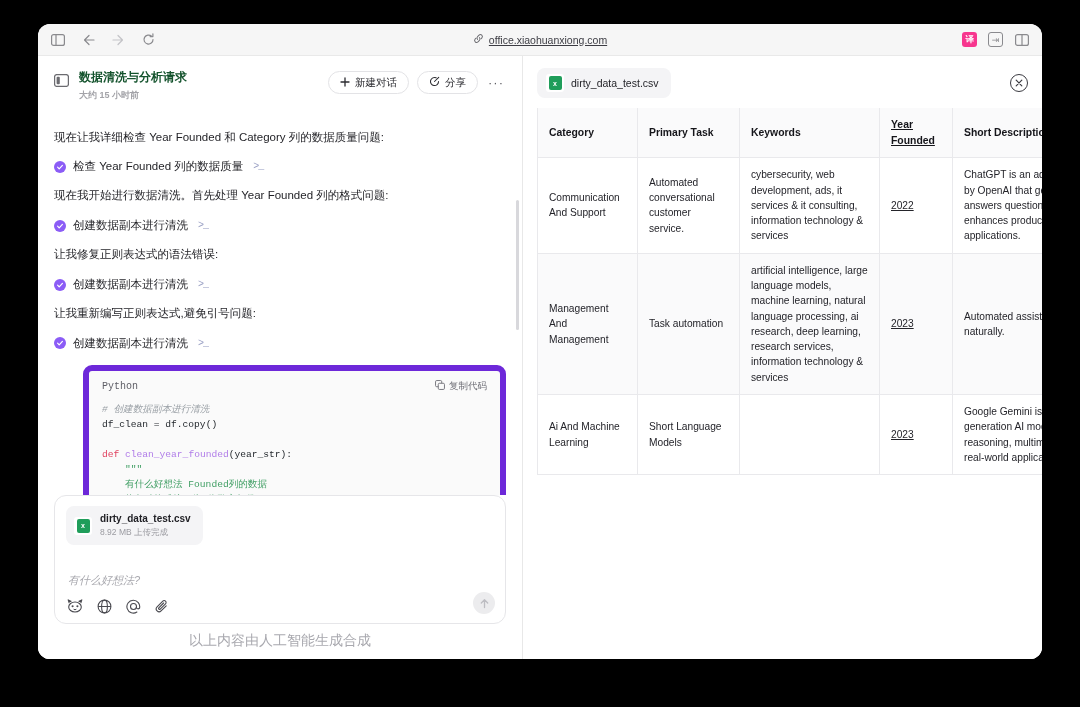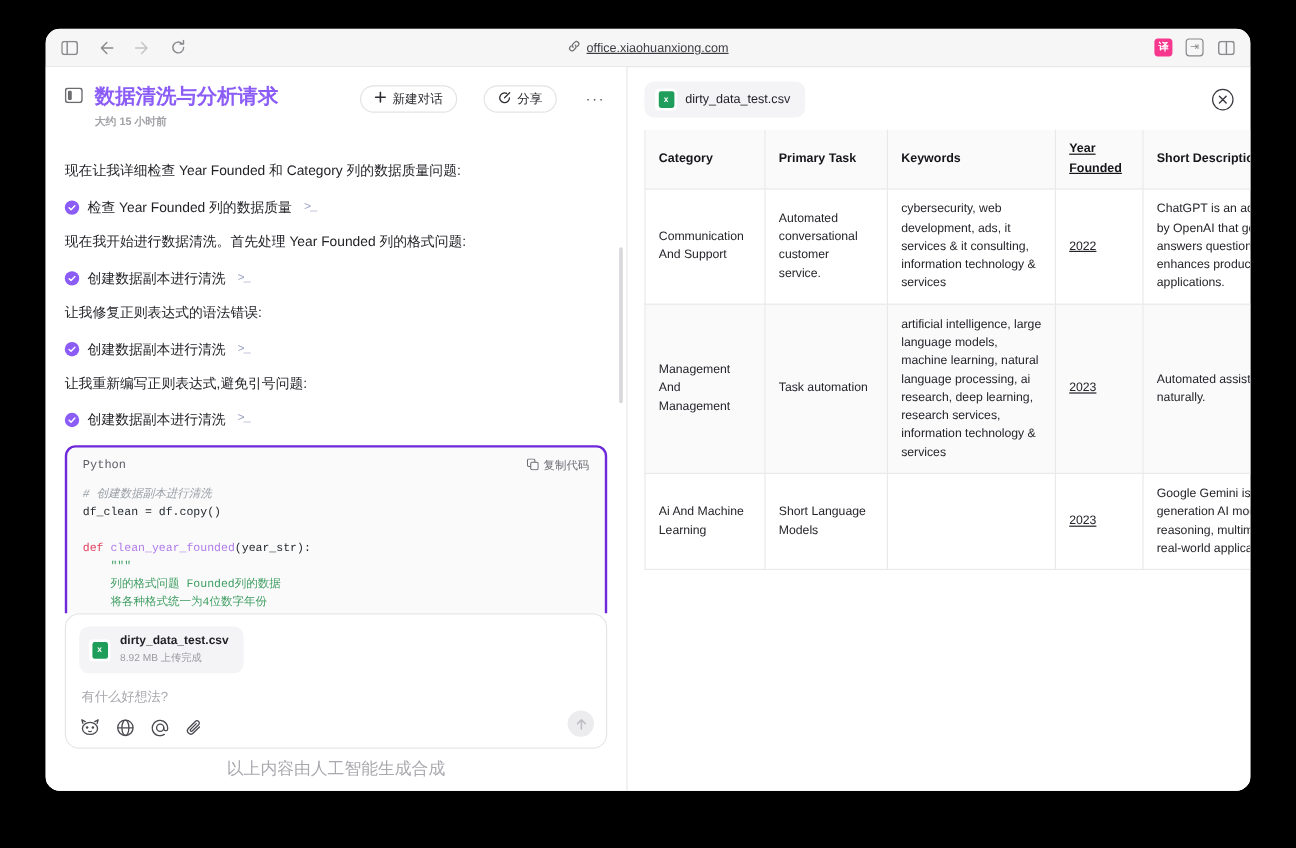--- a/index.html
+++ b/index.html
@@ -75,25 +75,25 @@
   }
 
   .chat-head {
     display: flex; align-items: flex-start;
     padding: 14px 16px 8px 16px;
     gap: 10px;
   }
   .panel-toggle { margin-top: 3px; color: #6b6b70; }
   .chat-title-wrap { flex: 1; min-width: 0; }
   .chat-title {
-    font-size: 17px; font-weight: bold; color: #8b5cf6; line-height: 1.3;
+    font-size: 12px; font-weight: bold; color: #14532d; line-height: 1.3;
   }
   .chat-sub { font-size: 9px; color: #a3a3a8; margin-top: 3px; font-weight: bold; }
 
-  .head-actions { display: flex; align-items: center; gap: 22px; margin-top: 1px; }
+  .head-actions { display: flex; align-items: center; gap: 8px; margin-top: 1px; }
   .pill {
     display: flex; align-items: center; gap: 5px;
     height: 23px; padding: 0 11px;
     border: 1px solid #e3e3e6; border-radius: 12px;
     font-size: 10.5px; color: #2b2b30; background: #fff;
     white-space: nowrap;
   }
   .more-btn {
     width: 20px; height: 20px; display: flex; align-items: center; justify-content: center;
     color: #5c5c62; font-size: 13px; letter-spacing: 1px;
@@ -122,24 +122,25 @@
   .toolrow-label { font-size: 11.5px; color: #1f1f24; }
   .prompt-glyph {
     font-family: "Liberation Mono", "DejaVu Sans Mono", monospace;
     font-size: 10px; color: #9aa0c4; margin-left: 3px; letter-spacing: -1px;
   }
 
   
   .code-card {
     margin-top: 14px;
     background: #fafafa;
-    border: 2px solid #6d28d9;
+    border: 6px solid #6d28d9;
     border-radius: 9px;
     overflow: hidden;
     position: relative;
+    margin-left: 29px;
   }
   .code-head {
     display: flex; align-items: center; justify-content: space-between;
     padding: 9px 13px 4px 13px;
   }
   .code-lang {
     font-family: "Liberation Mono", "DejaVu Sans Mono", monospace;
     font-size: 10px; color: #5e5e66;
   }
   .code-copy {
@@ -188,21 +189,22 @@
     width: 13px; height: 14px; border-radius: 2px;
     background: #1f9d5a;
     display: flex; align-items: center; justify-content: center;
     color: #fff; font-size: 7px; font-weight: bold;
   }
   .file-name { font-size: 10px; font-weight: bold; color: #1f1f24; line-height: 1.3; }
   .file-meta { font-size: 8.5px; color: #9b9ba1; margin-top: 2px; }
 
   .composer-placeholder {
     font-size: 11px; color: #a8a8ae;
-    margin: 12px 0 10px 2px;
+    margin: 28px 0 10px 2px;
+    font-style: italic;
   }
   .composer-tools {
     display: flex; align-items: center; gap: 13px;
     color: #4a4a50; font-size: 13px; padding-left: 1px;
   }
   .composer-tools .ct { display: flex; align-items: center; justify-content: center; width: 16px; height: 16px; }
   .send-btn {
     position: absolute; right: 10px; bottom: 9px;
     width: 22px; height: 22px; border-radius: 50%;
     background: #ececee;
@@ -418,21 +420,21 @@
                   </svg>
               </span>
               <span>复制代码</span>
             </span>
           </div>
           <pre class="code"><span class="c-comment"># 创建数据副本进行清洗</span>
 <span class="c-plain">df_clean = df.copy()</span>
 
 <span class="c-kw">def</span> <span class="c-fn">clean_year_founded</span><span class="c-plain">(year_str):</span>
 <span class="c-str">    """</span>
-<span class="c-str">    列的格式问题 Founded列的数据</span>
+<span class="c-str">    有什么好想法 Founded列的数据</span>
 <span class="c-str">    将各种格式统一为4位数字年份</span>
 <span class="c-str">    """</span>
      
          </pre>
 
         </div>
 
         <div class="chat-scrollbar"></div>
       </div>
 

